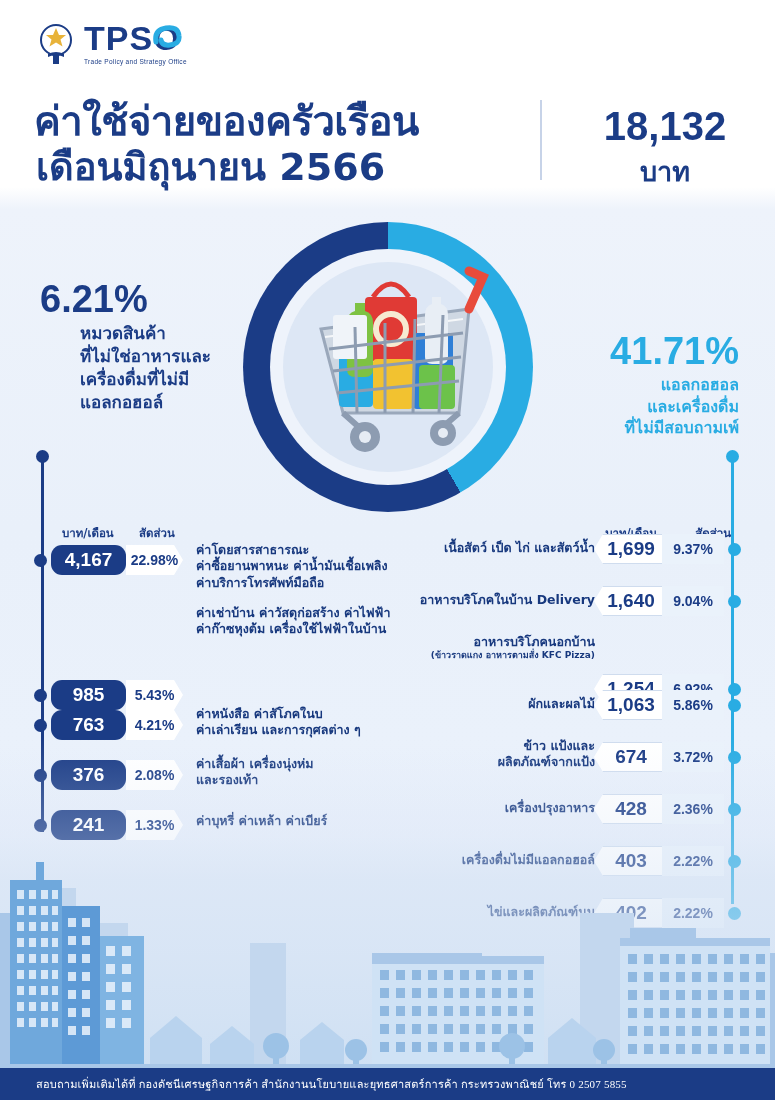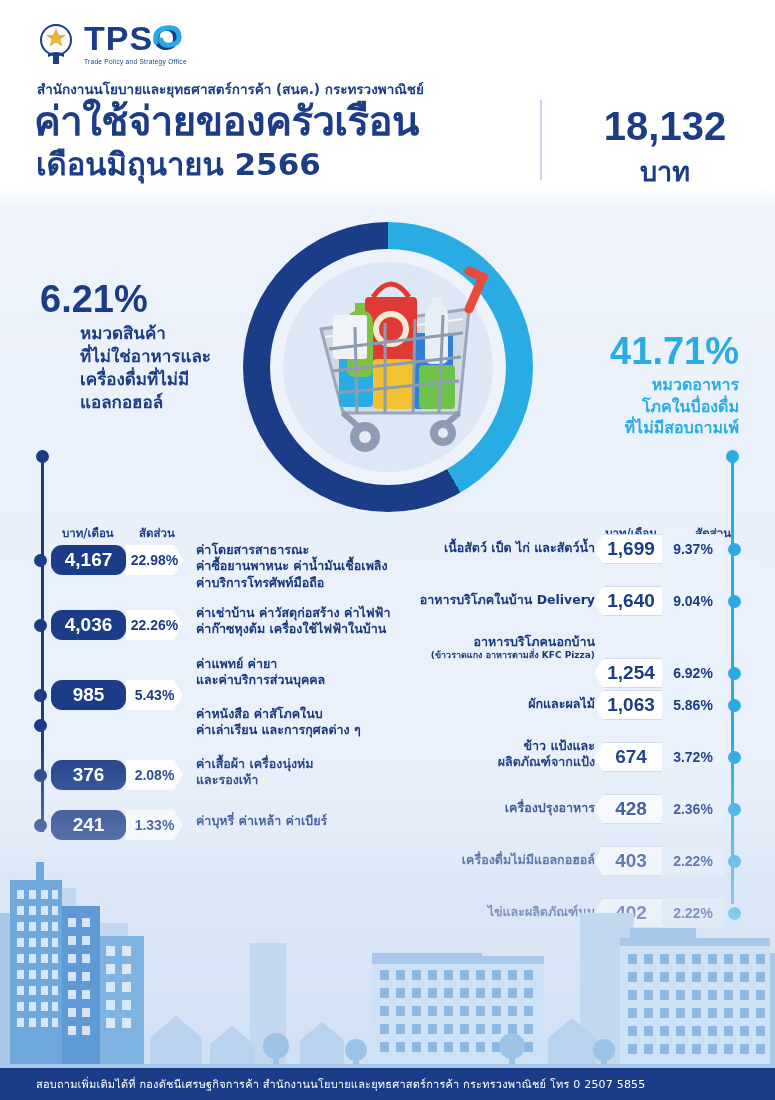--- a/index.html
+++ b/index.html
@@ -28,21 +28,21 @@
 
   .office-line {
     position:absolute; left:37px; top:78px; font-size:13.5px; color:#1b3c86; font-weight:bold;
     font-family:"DejaVu Sans", sans-serif;
   }
   .title-main {
     position:absolute; left:34px; top:100px; font-size:40px; font-weight:bold; color:#1b3c86;
     line-height:1.05; letter-spacing:-0.5px;
   }
   .title-sub {
-    position:absolute; left:36px; top:148px; font-size:31px; font-weight:bold; color:#1b3c86;
+    position:absolute; left:36px; top:148px; font-size:38px; font-weight:bold; color:#1b3c86;
     line-height:1.05;
   }
   .divider-v {
     position:absolute; left:540px; top:100px; width:2px; height:80px; background:#c7d3e8;
   }
   .big-number {
     position:absolute; left:575px; top:104px; width:180px; text-align:center;
     font-size:40px; font-weight:bold; color:#1b3c86; letter-spacing:0px;
     font-family:"Liberation Sans", sans-serif;
   }
@@ -145,21 +145,21 @@
   }
   .desc-right {
     position:absolute; font-size:12.5px; color:#17387e; line-height:1.25; font-weight:600; text-align:right;
   }
   .desc-right .small { font-size:9px; display:block; font-weight:600; }
 
   
   .city { position:absolute; left:0; bottom:32px; width:775px; height:330px; overflow:hidden; }
   .footer {
     position:absolute; left:0; bottom:0; width:775px; height:32px; background:#1b3c86;
-    color:#fff; font-size:11px; display:flex; align-items:center; padding-left:36px; letter-spacing:0.2px;
+    color:#fff; font-size:11px; display:flex; align-items:center; padding-left:36px; letter-spacing:0.2px;font-family:Liberation Serif, serif;
   }
 </style>
 </head>
 <body>
 
 <div class="page">
 
   <div class="header">
     <div class="logo-wrap">
       <div class="garuda">
@@ -174,21 +174,20 @@
         <div class="tpso-main">TPSO</div>
         <div class="tpso-sub">Trade Policy and Strategy Office</div>
       </div>
     </div>
     <div class="tpso-swirl">
       <svg width="30" height="30" viewBox="0 0 30 30">
         <path d="M4 20 Q2 8 14 6 Q26 4 27 14 Q28 22 18 23 Q10 24 9 18" fill="none" stroke="#29ace3" stroke-width="5" stroke-linecap="round"></path>
       </svg>
     </div>
 
-    <div class="office-line">สำนักงานนโยบายและยุทธศาสตร์การค้า (สนค.) กระทรวงพาณิชย์</div>
     <div class="title-main">ค่าใช้จ่ายของครัวเรือน</div>
     <div class="title-sub">เดือนมิถุนายน 2566</div>
     <div class="divider-v"></div>
     <div class="big-number">18,132</div>
     <div class="big-unit">บาท</div>
   </div>
 
   <div class="donut-wrap">
     <div class="donut"></div>
     <div class="donut-inner"></div>
@@ -239,22 +238,22 @@
       <div>หมวดสินค้า</div>
       <div>ที่ไม่ใช่อาหารและ</div>
       <div>เครื่องดื่มที่ไม่มี</div>
       <div>แอลกอฮอล์</div>
     </div>
   </div>
 
   <div class="pct-right">
     <div class="pct">41.71%</div>
     <div class="lbl">
-      <div>หมวดอาหาร</div>
-      <div>โภคในบื่องดื่ม</div>
+      <div>แอลกอฮอล</div>
+      <div>และเครื่องดื่ม</div>
       <div>ที่ไม่มีสอบถามเพ์</div>
     </div>
   </div>
 
   <div class="spine spine-left"></div>
   <div class="spine-dot"></div>
   <div class="spine spine-right"></div>
   <div class="spine-dot-r"></div>
 
   <div class="lh left-h1">บาท/เดือน</div>
@@ -266,46 +265,39 @@
       <div class="bar-blue">4,167</div>
       <div class="bar-white">22.98%</div>
     </div>
   </div>
   <div class="desc-left" style="left:196px; top:542px;">
     <div>ค่าโดยสารสาธารณะ</div>
     <div>ค่าซื้อยานพาหนะ  ค่าน้ำมันเชื้อเพลิง</div>
     <div>ค่าบริการโทรศัพท์มือถือ</div>
   </div>
 
-  <div class="row-left" style="top:610px">
-    <div class="node"></div>
-    <div class="pill-left">
-      <div class="bar-blue">4,036</div>
-      <div class="bar-white">22.26%</div>
-    </div>
-  </div>
   <div class="desc-left" style="left:196px; top:605px;">
     <div>ค่าเช่าบ้าน  ค่าวัสดุก่อสร้าง  ค่าไฟฟ้า</div>
     <div>ค่าก๊าซหุงต้ม  เครื่องใช้ไฟฟ้าในบ้าน</div>
   </div>
 
   <div class="row-left" style="top:680px">
     <div class="node"></div>
     <div class="pill-left">
       <div class="bar-blue">985</div>
       <div class="bar-white">5.43%</div>
     </div>
   </div>
-  <div class="desc-left" style="left:196px; top:656px;">
-    <div>ค่าแพทย์  ค่ายา</div>
-    <div>และค่าบริการส่วนบุคคล</div>
-  </div>
 
   <div class="row-left" style="top:710px">
     <div class="node"></div>
+    <div class="pill-left">
+      <div class="bar-blue">763</div>
+      <div class="bar-white">4.21%</div>
+    </div>
   </div>
   <div class="desc-left" style="left:196px; top:706px;">
     <div>ค่าหนังสือ  ค่าสัโภคในบ</div>
     <div>ค่าเล่าเรียน  และการกุศลต่าง ๆ</div>
   </div>
 
   <div class="row-left" style="top:760px">
     <div class="node"></div>
     <div class="pill-left">
       <div class="bar-blue">376</div>
@@ -346,21 +338,21 @@
     <div class="pill-right">
       <div class="bar-num-r">1,640</div>
       <div class="bar-pct-r">9.04%</div>
     </div>
     <div class="node-r"></div>
   </div>
   <div class="desc-right" style="right:180px; top:592px; width:260px;">
     <div>อาหารบริโภคในบ้าน Delivery</div>
   </div>
 
-  <div class="row-right" style="top:658px">
+  <div class="row-right" style="top:674px">
     <div class="pill-right">
       <div class="bar-num-r">1,254</div>
       <div class="bar-pct-r">6.92%</div>
     </div>
     <div class="node-r"></div>
   </div>
   <div class="desc-right" style="right:180px; top:634px; width:260px;">
     <div>อาหารบริโภคนอกบ้าน</div>
     <span class="small">(ข้าวราดแกง อาหารตามสั่ง KFC Pizza)</span>
   </div>

